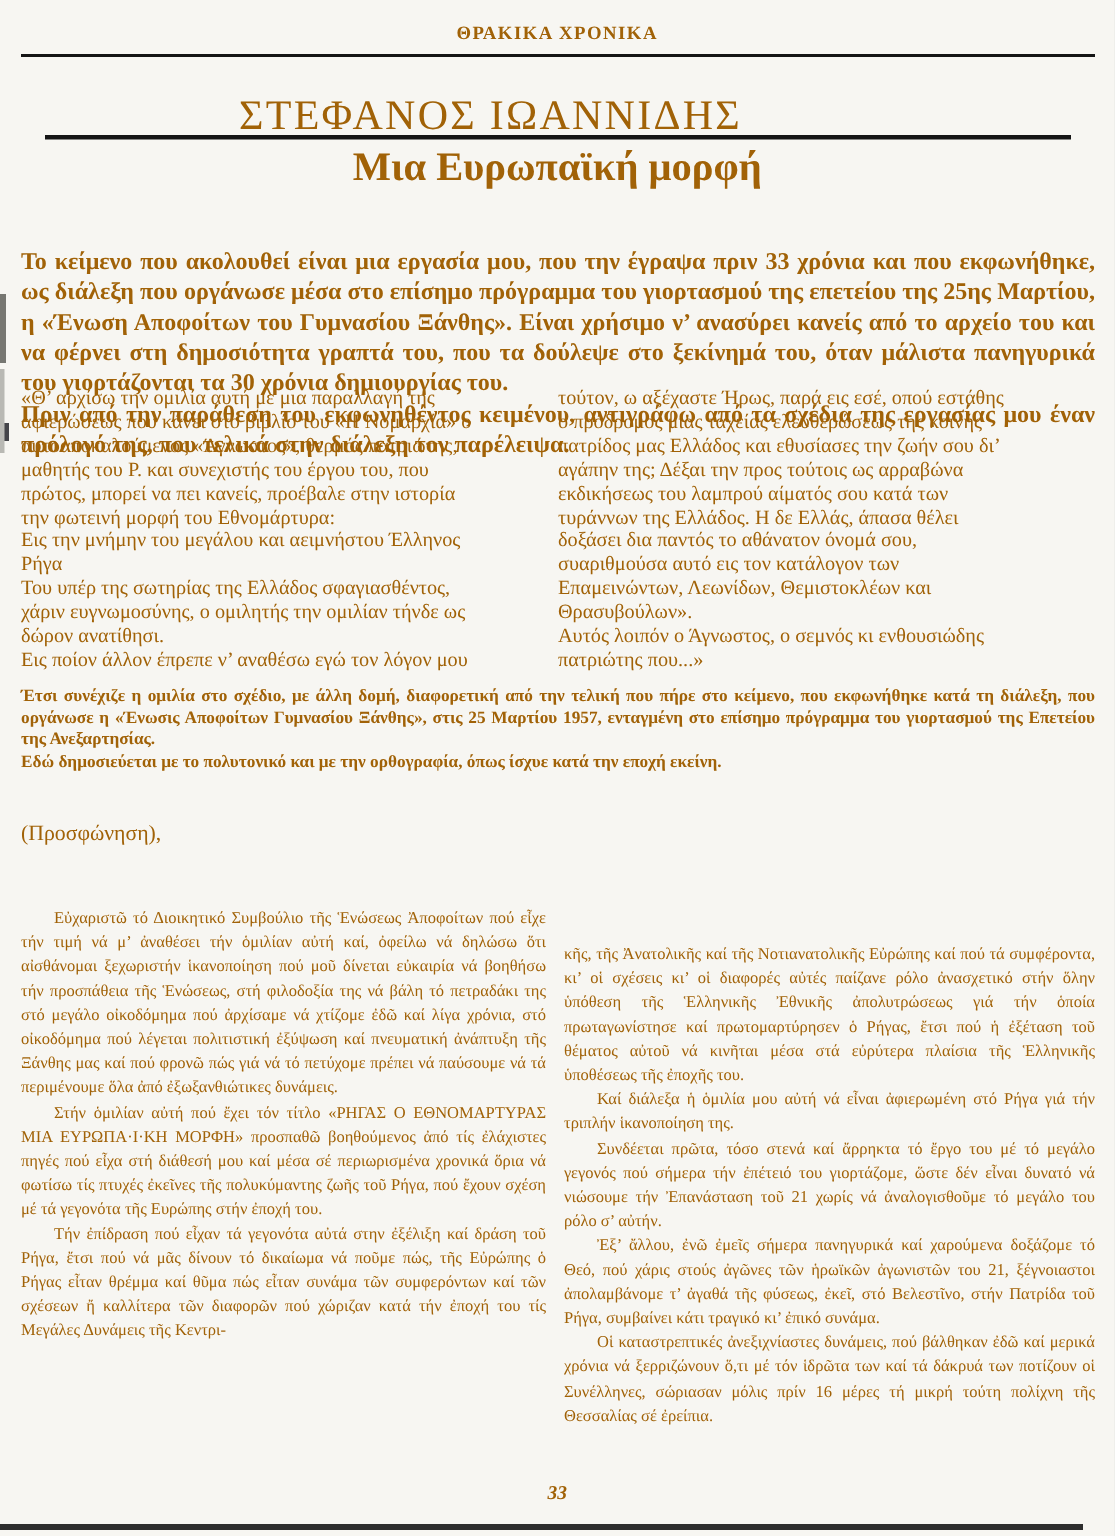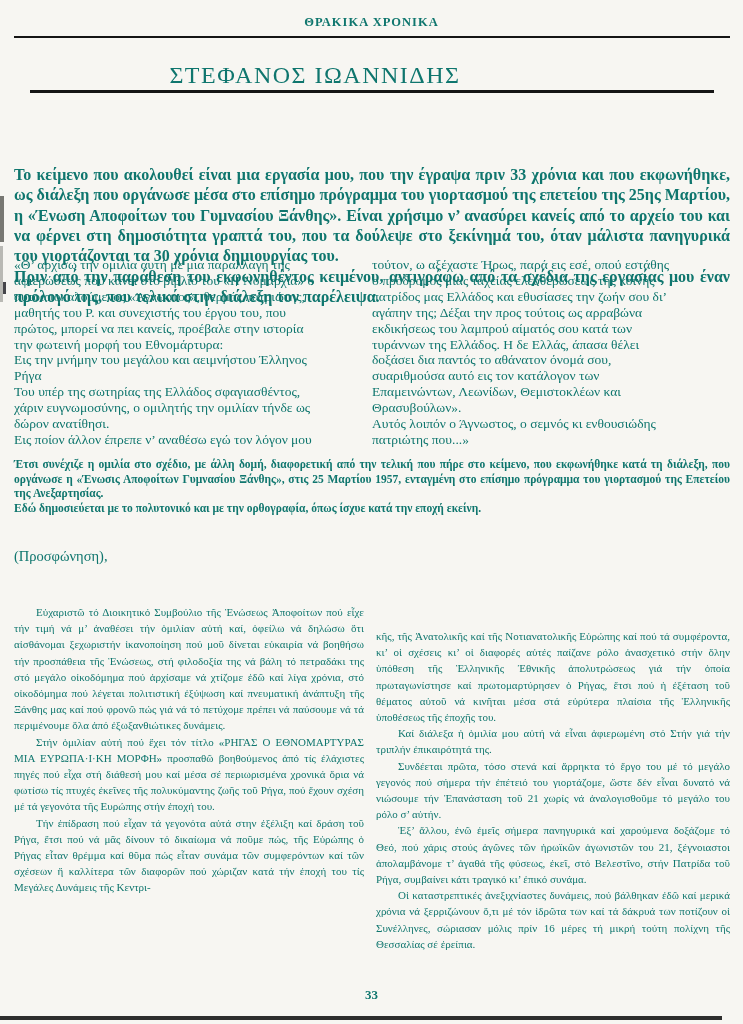--- a/index.html
+++ b/index.html
@@ -2,33 +2,33 @@
 <html lang="el"><head>
 <meta charset="utf-8">
 <style>
   html,body{margin:0;padding:0;background:#e9e9e6;}
   .page{
     position:relative;
     width:743px;height:1024px;
     margin:0 auto;
     background:#f7f6f2;
     overflow:hidden;
-    color:#0f766e;
+    color:#a16207;
     font-family:"Liberation Serif","DejaVu Serif",serif;
   }
   .running-head{
     position:absolute;top:15px;left:0;width:743px;
     text-align:center;font-size:12.5px;font-weight:bold;letter-spacing:1px;
   }
   .rule{position:absolute;background:#151515;}
   .rule1{top:36px;left:14px;width:716px;height:2px;}
   .rule2{top:90px;left:30px;width:684px;height:2.5px;}
   .author{
-    position:absolute;top:62px;left:0;width:630px;
-    text-align:center;font-size:24px;letter-spacing:1.5px;
+    position:absolute;top:62px;left:12px;width:630px;
+    text-align:center;font-size:28px;letter-spacing:1.5px;
   }
   .title{
     position:absolute;top:96px;left:0;width:743px;
     text-align:center;font-size:27px;font-weight:bold;line-height:1.12;
   }
   .intro{
     position:absolute;top:165px;left:14px;width:716px;
     font-size:16px;font-weight:bold;line-height:1.27;
     text-align:justify;white-space:pre-line;
   }
@@ -50,40 +50,41 @@
   .col{
     position:absolute;top:604px;
     font-size:11px;line-height:16.2px;text-align:justify;
   }
   .col-left{left:14px;width:350px;}
   .col-right{left:376px;width:354px;}
   .col p{margin:0;text-indent:22px;}
   .col p.noindent{text-indent:0;margin-top:24px;}
   .page-number{
     position:absolute;top:987px;left:0;width:743px;
-    text-align:center;font-size:13px;font-weight:bold;
+    text-align:center;font-size:13px;font-weight:bold;font-style:italic;
   }
   .bottom-line{position:absolute;top:1016px;left:0;width:722px;height:4px;background:#2e2e2e;}
   .artifact{position:absolute;background:#5f5f5c;}
   .artifact-1{left:0;top:196px;width:4px;height:46px;background:#777772;}
   .artifact-2{left:0;top:282px;width:6px;height:12px;background:#45454a;}
   .artifact-3{left:0;top:246px;width:3px;height:56px;background:#b9b9b4;}
 </style>
 </head>
 <body>
 
 <div class="page">
 
   <div class="running-head">ΘΡΑΚΙΚΑ ΧΡΟΝΙΚΑ</div>
   <div class="rule rule1"></div>
 
   <div class="author">ΣΤΕΦΑΝΟΣ ΙΩΑΝΝΙΔΗΣ</div>
   <div class="rule rule2"></div>
 
   <div class="title">
+    <div>Μια Ευρωπαϊκή μορφή</div>
   </div>
 
   <div class="intro">Το κείμενο που ακολουθεί είναι μια εργασία μου, που την έγραψα πριν 33 χρόνια και που εκφωνήθηκε, ως διάλεξη που οργάνωσε μέσα στο επίσημο πρόγραμμα του γιορτασμού της επετείου της 25ης Μαρτίου, η «Ένωση Αποφοίτων του Γυμνασίου Ξάνθης». Είναι χρήσιμο ν’ ανασύρει κανείς από το αρχείο του και να φέρνει στη δημοσιότητα γραπτά του, που τα δούλεψε στο ξεκίνημά του, όταν μάλιστα πανηγυρικά του γιορτάζονται τα 30 χρόνια δημιουργίας του.
 Πριν από την παράθεση του εκφωνηθέντος κειμένου, αντιγράφω από τα σχέδια της εργασίας μου έναν πρόλογό της, που τελικά στην διάλεξη τον παρέλειψα.</div>
 
   <div class="quote quote-right">τούτον, ω αξέχαστε Ήρως, παρά εις εσέ, οπού εστάθης
 ο πρόδρομος μιας ταχείας ελευθερώσεως της κοινής
 πατρίδος μας Ελλάδος και εθυσίασες την ζωήν σου δι’
 αγάπην της; Δέξαι την προς τούτοις ως αρραβώνα
 εκδικήσεως του λαμπρού αίματός σου κατά των
@@ -113,21 +114,21 @@
   <div class="salutation">(Προσφώνηση),</div>
 
   <div class="col col-left">
     <p>Εὐχαριστῶ τό Διοικητικό Συμβούλιο τῆς Ἑνώσεως Ἀποφοίτων πού εἶχε τήν τιμή νά μ’ ἀναθέσει τήν ὁμιλίαν αὐτή καί, ὀφείλω νά δηλώσω ὅτι αἰσθάνομαι ξεχωριστήν ἱκανοποίηση πού μοῦ δίνεται εὐκαιρία νά βοηθήσω τήν προσπάθεια τῆς Ἑνώσεως, στή φιλοδοξία της νά βάλη τό πετραδάκι της στό μεγάλο οἰκοδόμημα πού ἀρχίσαμε νά χτίζομε ἐδῶ καί λίγα χρόνια, στό οἰκοδόμημα πού λέγεται πολιτιστική ἐξύψωση καί πνευματική ἀνάπτυξη τῆς Ξάνθης μας καί πού φρονῶ πώς γιά νά τό πετύχομε πρέπει νά παύσουμε νά τά περιμένουμε ὅλα ἀπό ἐξωξανθιώτικες δυνάμεις.</p>
     <p>Στήν ὁμιλίαν αὐτή πού ἔχει τόν τίτλο «ΡΗΓΑΣ Ο ΕΘΝΟΜΑΡΤΥΡΑΣ ΜΙΑ ΕΥΡΩΠΑ·Ι·ΚΗ ΜΟΡΦΗ» προσπαθῶ βοηθούμενος ἀπό τίς ἐλάχιστες πηγές πού εἶχα στή διάθεσή μου καί μέσα σέ περιωρισμένα χρονικά ὅρια νά φωτίσω τίς πτυχές ἐκεῖνες τῆς πολυκύμαντης ζωῆς τοῦ Ρήγα, πού ἔχουν σχέση μέ τά γεγονότα τῆς Ευρώπης στήν ἐποχή του.</p>
     <p>Τήν ἐπίδραση πού εἶχαν τά γεγονότα αὐτά στην ἐξέλιξη καί δράση τοῦ Ρήγα, ἔτσι πού νά μᾶς δίνουν τό δικαίωμα νά ποῦμε πώς, τῆς Εὐρώπης ὁ Ρήγας εἶταν θρέμμα καί θῦμα πώς εἶταν συνάμα τῶν συμφερόντων καί τῶν σχέσεων ἤ καλλίτερα τῶν διαφορῶν πού χώριζαν κατά τήν ἐποχή του τίς Μεγάλες Δυνάμεις τῆς Κεντρι-</p>
   </div>
 
   <div class="col col-right">
     <p class="noindent">κῆς, τῆς Ἀνατολικῆς καί τῆς Νοτιανατολικῆς Εὐρώπης καί πού τά συμφέροντα, κι’ οἱ σχέσεις κι’ οἱ διαφορές αὐτές παίζανε ρόλο ἀνασχετικό στήν ὅλην ὑπόθεση τῆς Ἑλληνικῆς Ἐθνικῆς ἀπολυτρώσεως γιά τήν ὁποία πρωταγωνίστησε καί πρωτομαρτύρησεν ὁ Ρήγας, ἔτσι πού ἡ ἐξέταση τοῦ θέματος αὐτοῦ νά κινῆται μέσα στά εὐρύτερα πλαίσια τῆς Ἑλληνικῆς ὑποθέσεως τῆς ἐποχῆς του.</p>
-    <p>Καί διάλεξα ἡ ὁμιλία μου αὐτή νά εἶναι ἀφιερωμένη στό Στήν γιά τήν τριπλήν ἐπικαιρότητά της.</p>
+    <p>Καί διάλεξα ἡ ὁμιλία μου αὐτή νά εἶναι ἀφιερωμένη στό Ρήγα γιά τήν τριπλήν ἱκανοποίηση της.</p>
     <p>Συνδέεται πρῶτα, τόσο στενά καί ἄρρηκτα τό ἔργο του μέ τό μεγάλο γεγονός πού σήμερα τήν ἐπέτειό του γιορτάζομε, ὥστε δέν εἶναι δυνατό νά νιώσουμε τήν Ἐπανάσταση τοῦ 21 χωρίς νά ἀναλογισθοῦμε τό μεγάλο του ρόλο σ’ αὐτήν.</p>
     <p>Ἐξ’ ἄλλου, ἐνῶ ἐμεῖς σήμερα πανηγυρικά καί χαρούμενα δοξάζομε τό Θεό, πού χάρις στούς ἀγῶνες τῶν ἡρωϊκῶν ἀγωνιστῶν του 21, ξέγνοιαστοι ἀπολαμβάνομε τ’ ἀγαθά τῆς φύσεως, ἐκεῖ, στό Βελεστῖνο, στήν Πατρίδα τοῦ Ρήγα, συμβαίνει κάτι τραγικό κι’ ἐπικό συνάμα.</p>
     <p>Οἱ καταστρεπτικές ἀνεξιχνίαστες δυνάμεις, πού βάλθηκαν ἐδῶ καί μερικά χρόνια νά ξερριζώνουν ὅ,τι μέ τόν ἱδρῶτα των καί τά δάκρυά των ποτίζουν οἱ Συνέλληνες, σώριασαν μόλις πρίν 16 μέρες τή μικρή τούτη πολίχνη τῆς Θεσσαλίας σέ ἐρείπια.</p>
   </div>
 
   <div class="page-number">33</div>
 
   <div class="bottom-line"></div>
   <div class="artifact artifact-1"></div>
   <div class="artifact artifact-2"></div>

